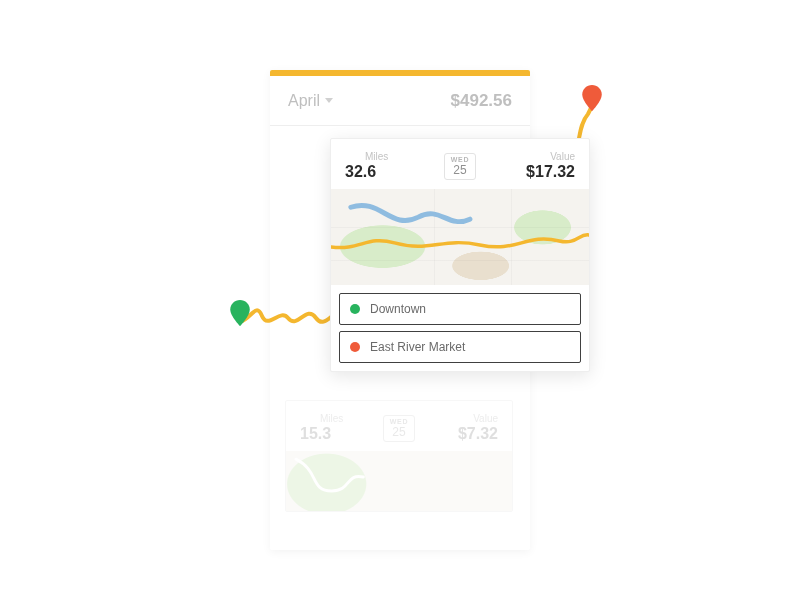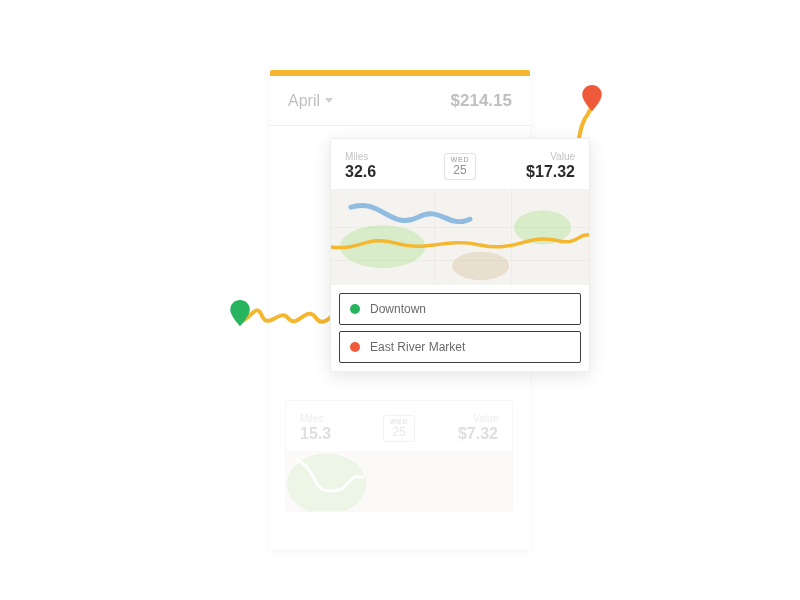--- a/index.html
+++ b/index.html
@@ -78,20 +78,21 @@
     justify-content: space-between;
     padding: 12px 14px 8px 14px;
   }
   .stat { text-align: center; flex: 1; }
   .stat.left { text-align: left; }
   .stat.right { text-align: right; }
   .stat-label {
     color: #c3c3c3;
     font-size: 10px;
     font-weight: 400;
+    margin-left: 20px;
   }
   .stat-value {
     color: #2b2b2b;
     font-size: 16px;
     font-weight: 700;
     margin-top: 1px;
   }
   .faded .stat-value { color: #bababa; }
   .faded .stat-label { color: #d6d6d6; }
 
@@ -190,21 +191,21 @@
 </head>
 <body>
 
 <div class="phone">
   <div class="phone-topbar"></div>
   <div class="phone-header">
     <div class="month-picker">
       <span>April</span>
       <span class="caret"></span>
     </div>
-    <div class="header-total">$214.15</div>
+    <div class="header-total">$492.56</div>
   </div>
 </div>
 
 <svg class="big-route-layer" viewBox="0 0 800 600">
   <path d="M 240 322
            C 252 318 256 302 262 316
            C 268 330 280 308 288 318
            C 298 330 306 304 316 318
            C 326 332 336 302 346 316
            C 354 326 350 290 362 280

